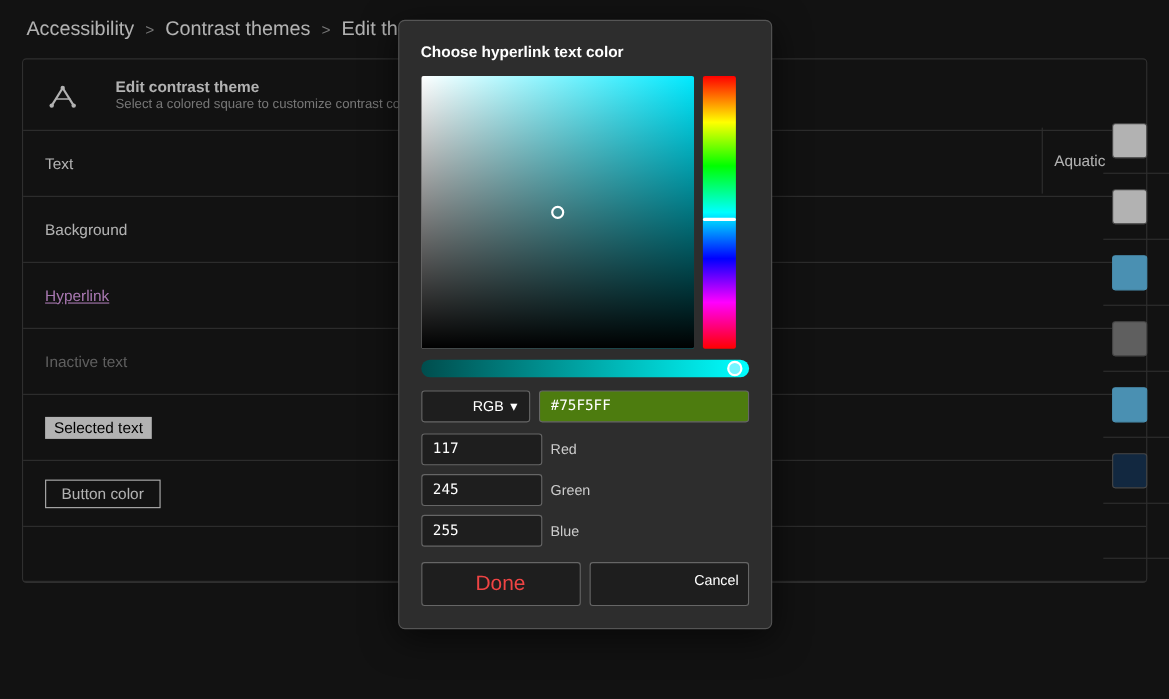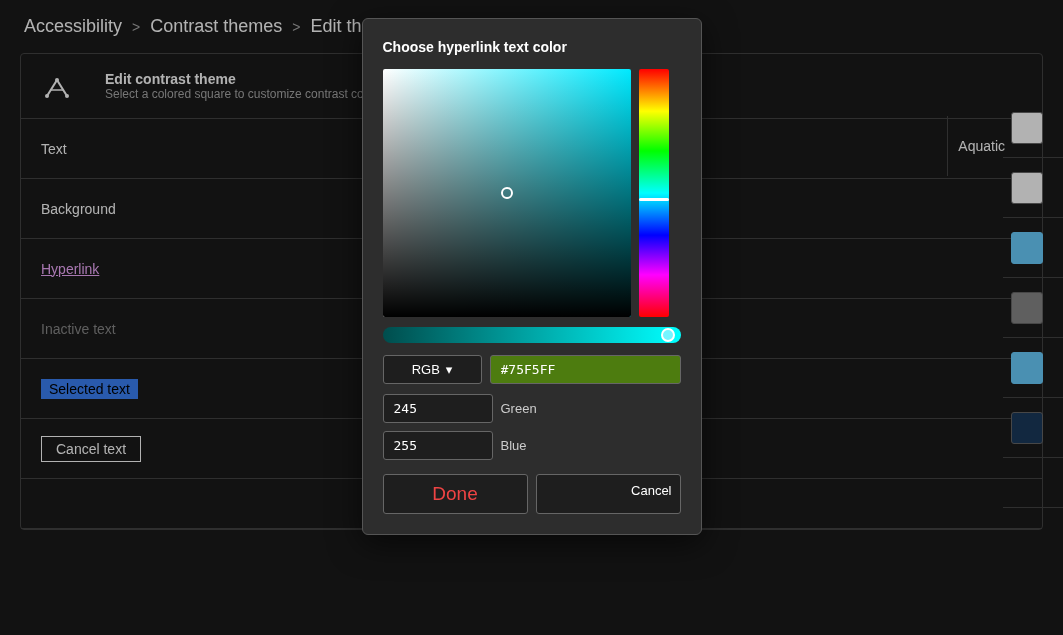--- a/index.html
+++ b/index.html
@@ -69,21 +69,21 @@
     .theme-row-label {
       font-size: 14px;
       flex: 1;
     }
     .hyperlink-label {
       color: #f0abfc;
       text-decoration: underline;
       cursor: pointer;
     }
     .selected-text-label {
-      background: #3b82f6;
+      background: #ffffff;
       color: #000;
       padding: 2px 8px;
       font-size: 14px;
     }
     .button-text-label {
       border: 1px solid #fff;
       padding: 4px 14px;
       font-size: 14px;
     }
 
@@ -251,21 +251,21 @@
       border: 1px solid #666;
       color: #fff;
       padding: 6px 10px;
       border-radius: 3px;
       font-size: 13px;
       cursor: pointer;
       display: flex;
       align-items: center;
       gap: 6px;
       width: 100px;
-      justify-content: center;
+      justify-content: flex-end;
     }
     .hex-input {
       flex: 1;
       background: #4d7c0f;
       border: 1px solid #666;
       color: #fff;
       padding: 6px 10px;
       border-radius: 3px;
       font-size: 13px;
       font-family: monospace;
@@ -381,21 +381,21 @@
 
   <div class="theme-row">
     <span class="theme-row-label" style="color:#888">Inactive text</span>
   </div>
 
   <div class="theme-row">
     <span class="selected-text-label">Selected text</span>
   </div>
 
   <div class="theme-row">
-    <span class="button-text-label">Cancel text</span>
+    <span class="button-text-label">Button color</span>
   </div>
 
   <div class="theme-row" style="min-height:50px;"></div>
 </div>
 
 <div class="aquatic-label">Aquatic</div>
 
 <div class="swatches-col">
 
   <div class="swatch-row">
@@ -448,20 +448,24 @@
     </div>
 
     <div class="color-model-row">
       <div class="model-select">
         <span>RGB</span>
         <span>▾</span>
       </div>
       <input class="hex-input" type="text" value="#75F5FF" style="">
     </div>
 
+    <div class="rgb-row">
+      <input class="rgb-input" type="text" value="117" style="">
+      <span class="rgb-label">Red</span>
+    </div>
 
     <div class="rgb-row">
       <input class="rgb-input" type="text" value="245" style="">
       <span class="rgb-label">Green</span>
     </div>
 
     <div class="rgb-row">
       <input class="rgb-input" type="text" value="255" style="">
       <span class="rgb-label">Blue</span>
     </div>

